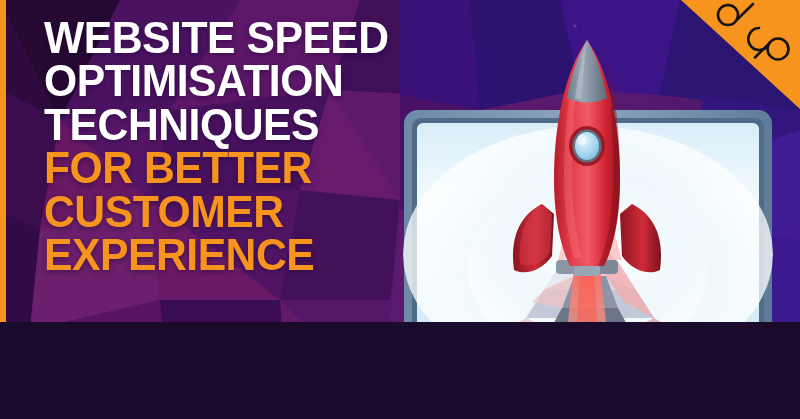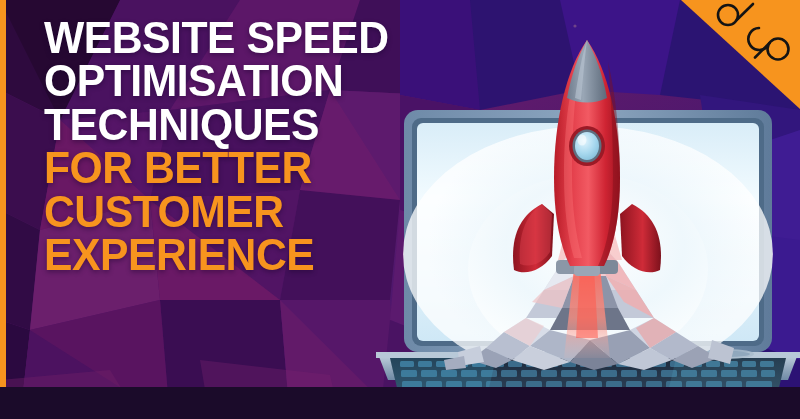--- a/index.html
+++ b/index.html
@@ -7,21 +7,21 @@
     margin: 0;
     padding: 0;
     background: #1b0b2a;
   }
   body {
     font-family: "Liberation Sans", sans-serif;
   }
   .banner {
     position: relative;
     width: 800px;
-    height: 387px;
+    height: 322px;
     overflow: hidden;
     background: #3a1152;
   }
   .layer {
     position: absolute;
     inset: 0;
     width: 800px;
     height: 419px;
   }
 

